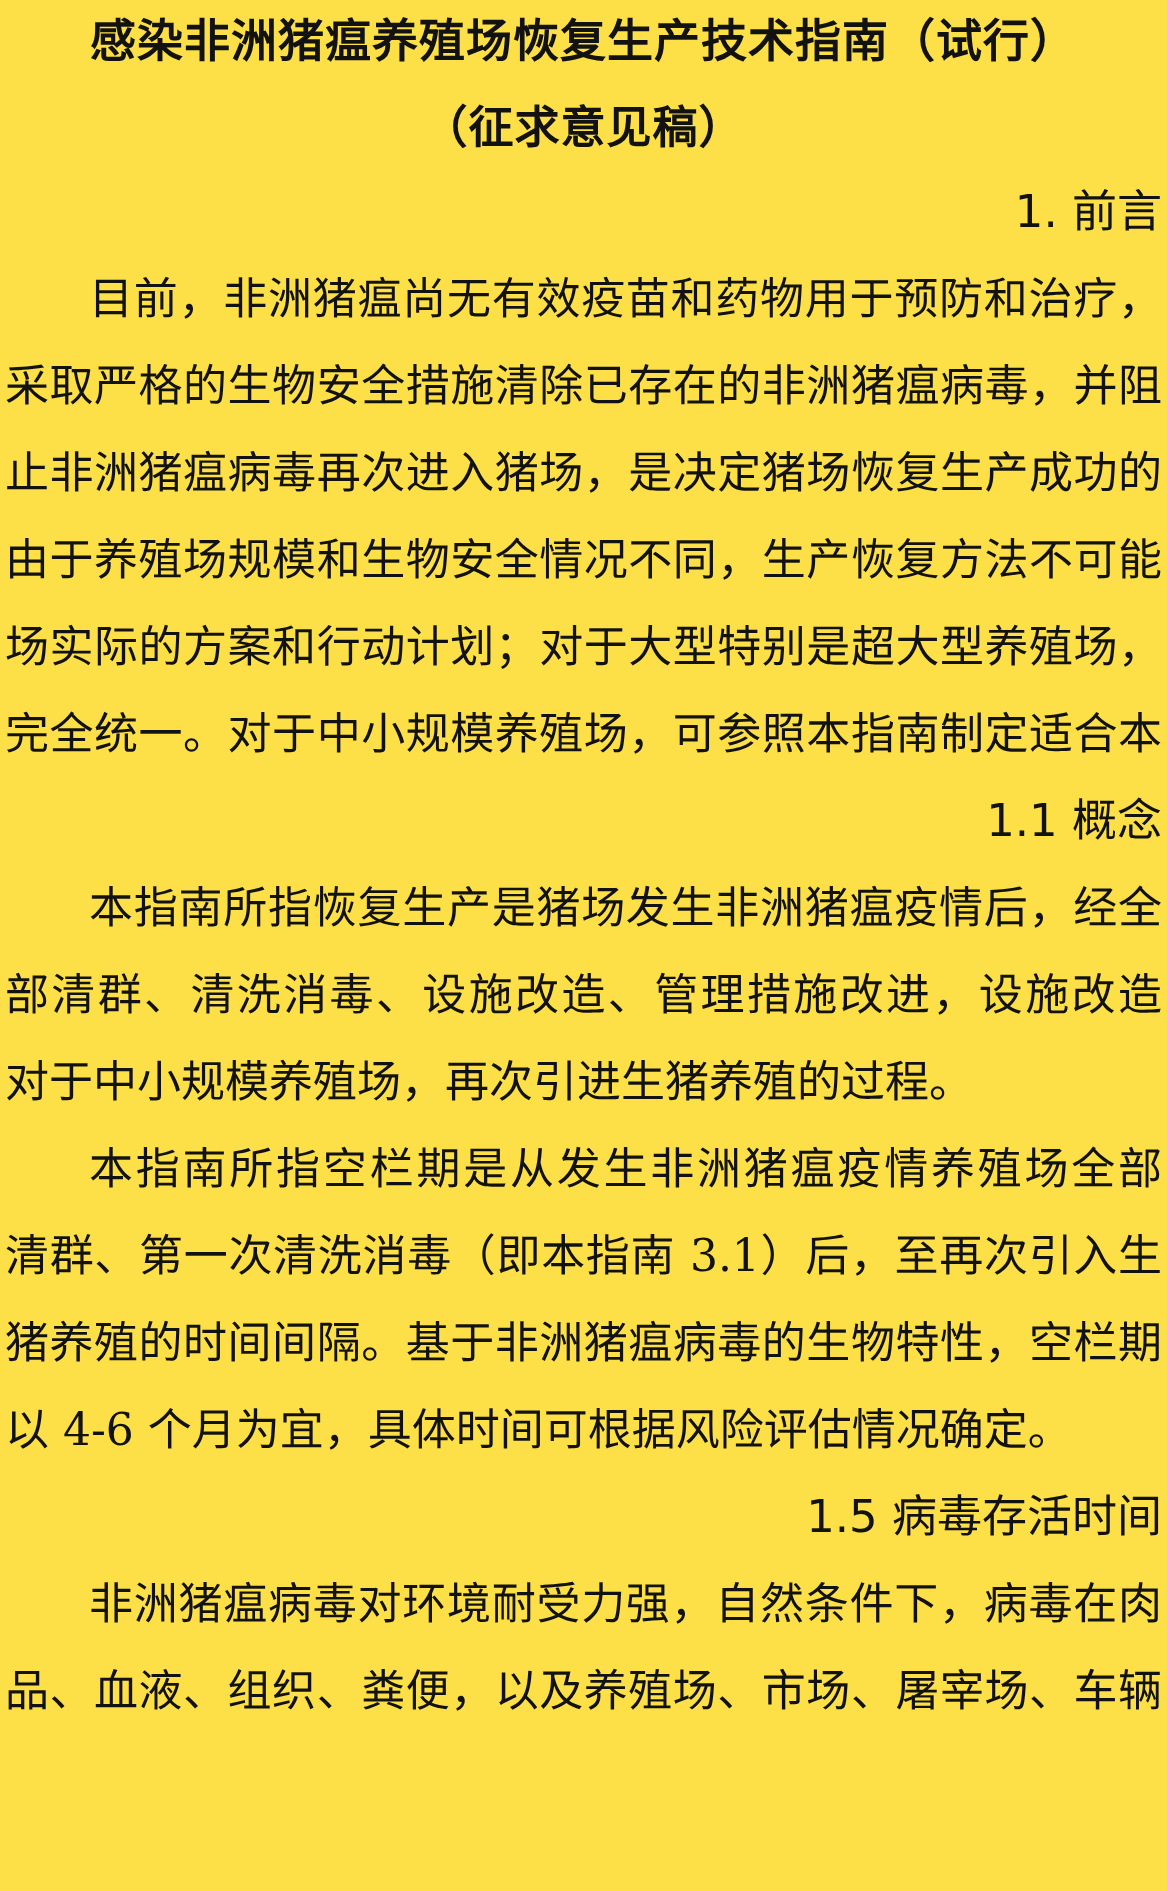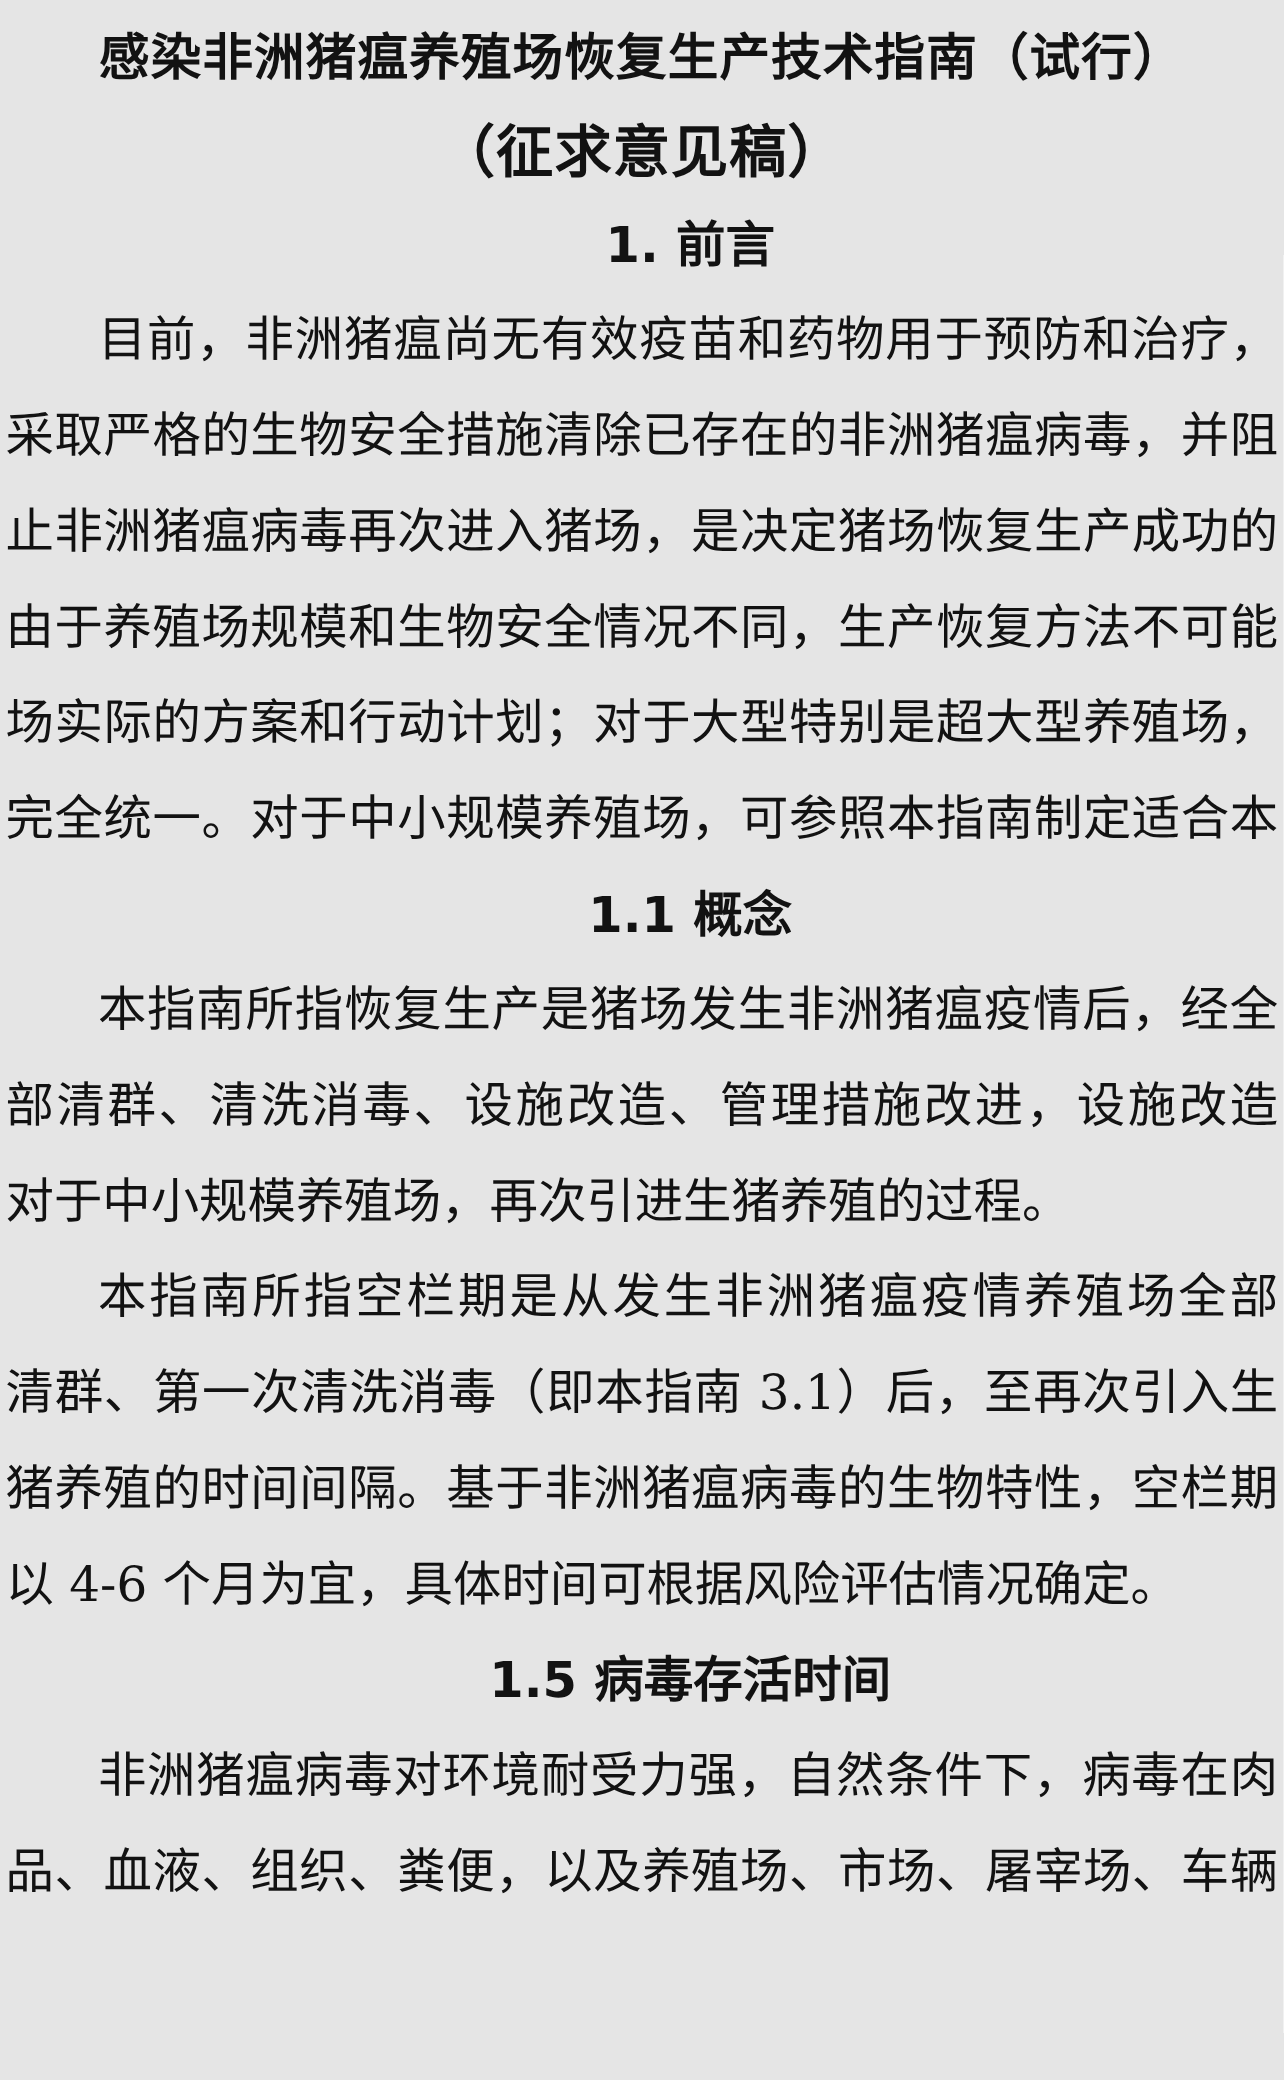--- a/index.html
+++ b/index.html
@@ -5,61 +5,61 @@
   html, body {
     margin: 0;
     padding: 0;
     background: #ffffff;
   }
   .page {
     position: relative;
     width: 1167px;
     height: 1891px;
     margin: 0 auto;
-    background: #e5e5e5;
+    background: #fde047;
     color: #121212;
     overflow: hidden;
     box-sizing: border-box;
-    padding: 11px 5px;
+    padding: 0 5px;
   }
   .doc-title {
     margin-top: 16px;
     line-height: 50px;
     font-family: "DejaVu Sans", "Liberation Sans", sans-serif;
     font-weight: bold;
     font-size: 46px;
     text-align: center;
     letter-spacing: 1px;
     white-space: nowrap;
   }
   .doc-subtitle {
     margin-top: 37px;
     line-height: 50px;
     font-family: "DejaVu Sans", "Liberation Sans", sans-serif;
     font-weight: bold;
-    font-size: 52px;
+    font-size: 45px;
     text-align: center;
     letter-spacing: 1px;
   }
   .doc-body {
     margin-top: 15px;
     font-family: "DejaVu Serif", "Liberation Serif", serif;
     font-size: 44px;
   }
   .row {
     height: 87px;
     line-height: 87px;
     white-space: nowrap;
   }
   .row.heading {
     font-family: "DejaVu Sans", "Liberation Sans", sans-serif;
-    font-weight: bold;
+    font-weight: normal;
     font-size: 45px;
     padding-left: 88px;
-    text-align: center;
+    text-align: right;
   }
   .row.fill {
     white-space: normal;
     text-align: justify;
     text-align-last: justify;
     text-justify: inter-character;
   }
   .row.end {
     text-align: left;
   }

